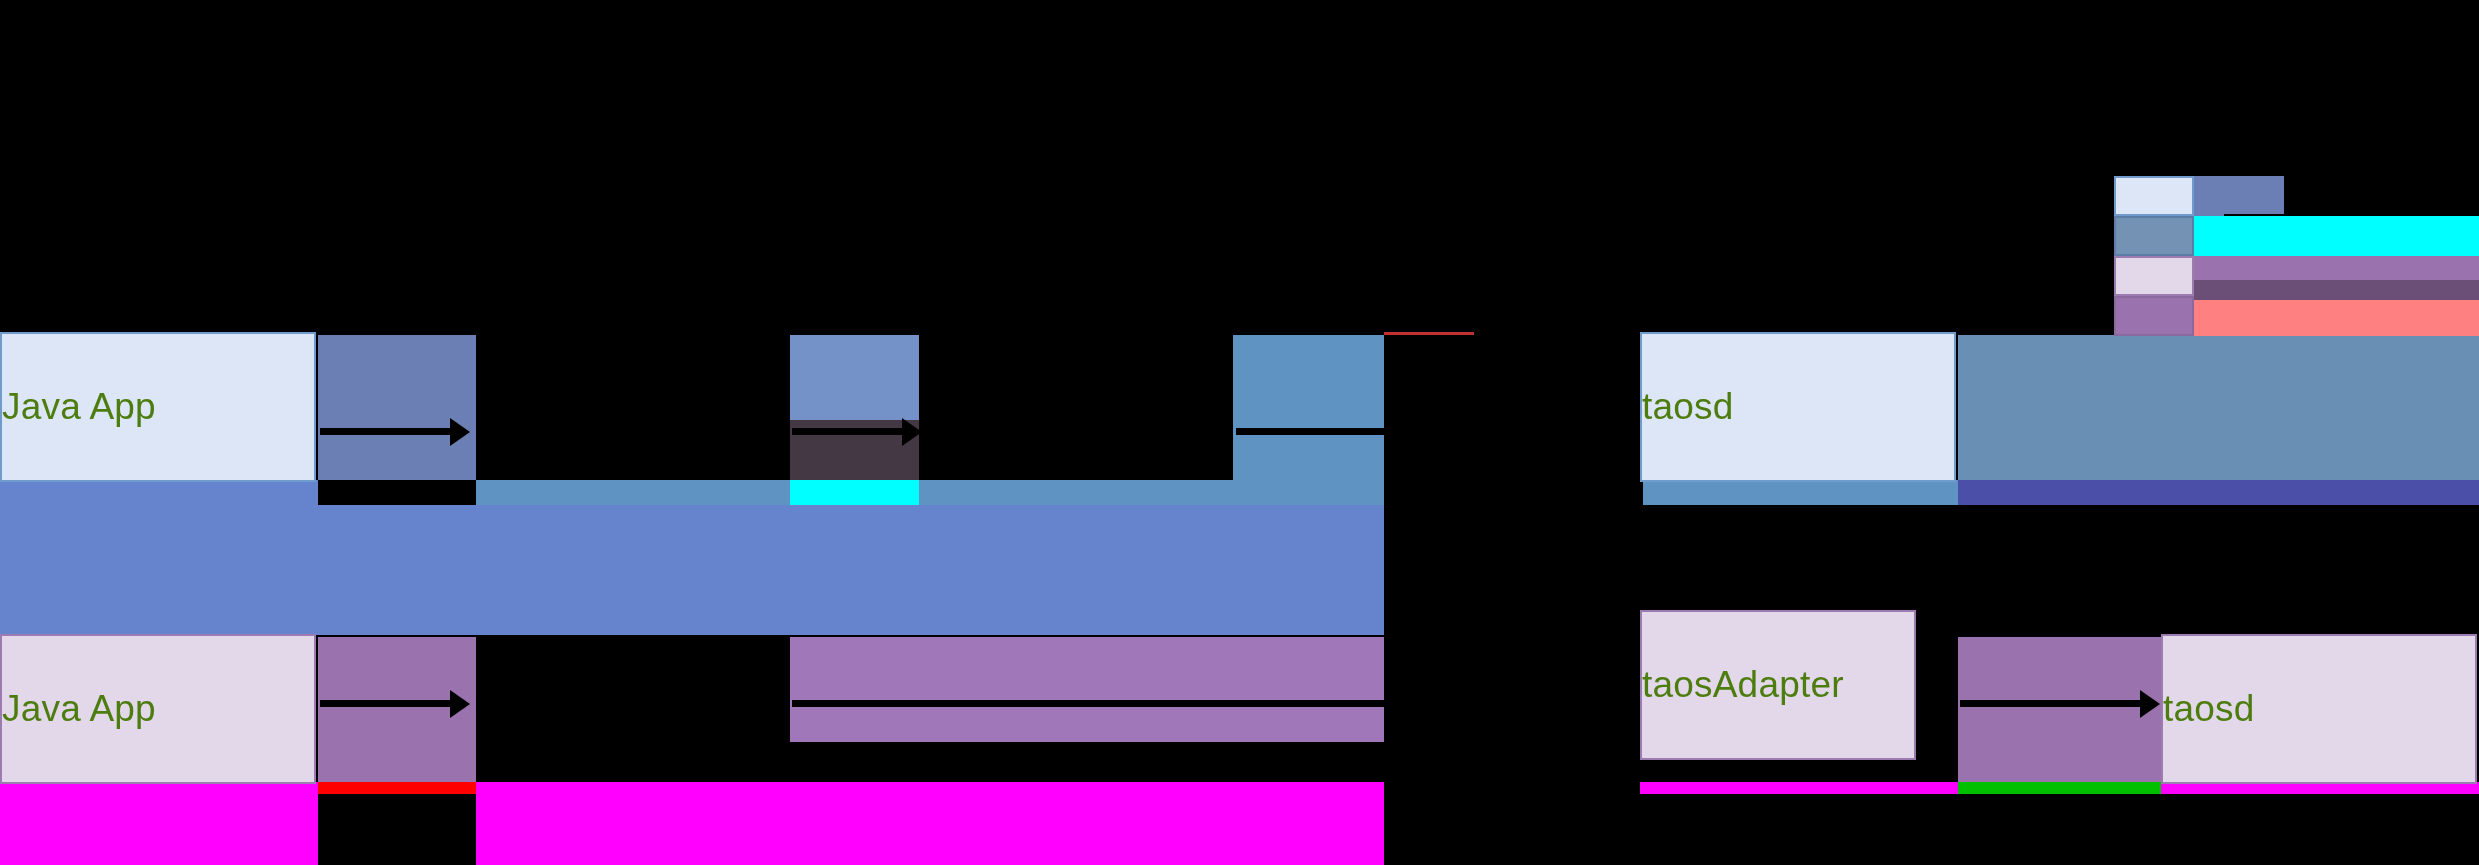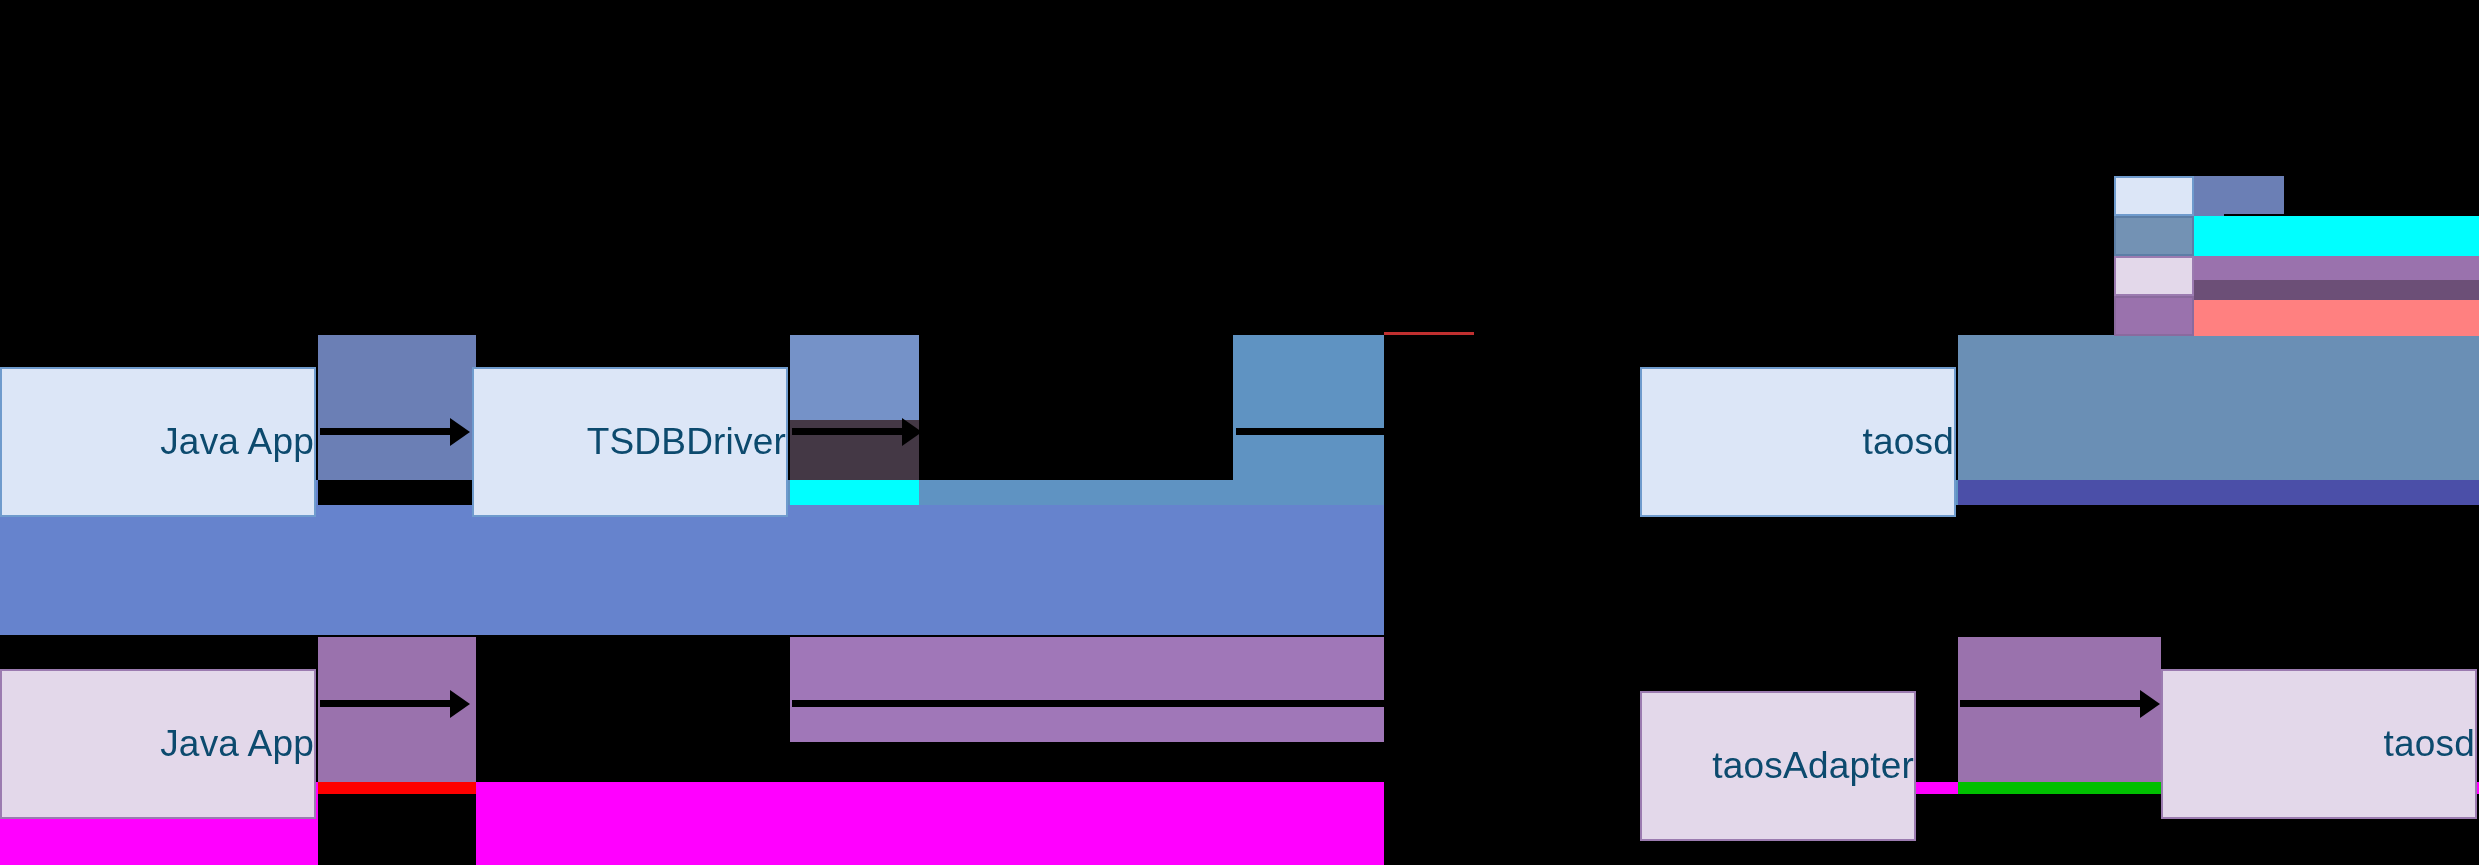--- a/index.html
+++ b/index.html
@@ -5,22 +5,22 @@
   html,body{margin:0;padding:0;background:#000;}
   body{width:2479px;height:865px;position:relative;overflow:hidden;
        font-family:"Liberation Sans","DejaVu Sans",sans-serif;}
 
   .canvas{position:absolute;inset:0;background:#000000;}
 
   
   .abs{position:absolute;box-sizing:border-box;}
 
   
-  .node{display:flex;align-items:center;justify-content:flex-end;
-        font-size:37px;color:#0c4a6e;white-space:nowrap;letter-spacing:.2px;margin-top:35px;}
+  .node{display:flex;align-items:center;justify-content:flex-start;
+        font-size:37px;color:#4d7c0f;white-space:nowrap;letter-spacing:.2px;}
   .node-blue{background:#dce6f7;border:2px solid #6f9bcd;}
   .node-purple{background:#e3d8ea;border:2px solid #9b7bb0;}
 
   
   .band{}
 
   
   .arrow-line{background:#000000;height:7px;}
   .arrow-head{width:0;height:0;border-top:14px solid transparent;
               border-bottom:14px solid transparent;border-left:20px solid #000000;}
@@ -58,23 +58,20 @@
   <div class="abs arrow-line" style="left:792px;top:428px;width:110px;"></div>
   <div class="abs arrow-head" style="left:902px;top:418px;"></div>
 
   <div class="abs arrow-line" style="left:1236px;top:428px;width:680px;"></div>
   <div class="abs arrow-head" style="left:1916px;top:418px;"></div>
 
   <div class="abs node node-blue" style="left:0px;top:332px;width:316px;height:150px;">
     <span>Java App</span>
   </div>
 
-  <div class="abs node node-blue" style="left:472px;top:332px;width:316px;height:150px;">
-    <span>TSDBDriver</span>
-  </div>
 
 
   <div class="abs node node-blue" style="left:1640px;top:332px;width:316px;height:150px;">
     <span>taosd</span>
   </div>
 
   <div class="abs band" style="left:318px;top:637px;width:158px;height:145px;background:#9a72ad;"></div>
   <div class="abs band" style="left:790px;top:637px;width:594px;height:105px;background:#a077b8;"></div>
   <div class="abs band" style="left:1958px;top:637px;width:203px;height:145px;background:#9a72ad;"></div>
 
@@ -92,21 +89,21 @@
   <div class="abs arrow-head" style="left:1632px;top:690px;"></div>
 
   <div class="abs arrow-line" style="left:1960px;top:700px;width:180px;"></div>
   <div class="abs arrow-head" style="left:2140px;top:690px;"></div>
 
   <div class="abs node node-purple" style="left:0px;top:634px;width:316px;height:150px;">
     <span>Java App</span>
   </div>
 
 
-  <div class="abs node node-purple" style="left:1640px;top:656px;width:276px;height:150px;">
+  <div class="abs node node-purple" style="left:1640px;top:610px;width:276px;height:150px;">
     <span>taosAdapter</span>
   </div>
 
   <div class="abs node node-purple" style="left:2161px;top:634px;width:316px;height:150px;">
     <span>taosd</span>
   </div>
 
   <div class="abs" style="left:2114px;top:176px;width:365px;height:160px;">
 
     <div class="abs legend-swatch" style="left:0px;top:0px;width:80px;height:40px;background:#dce6f7;border:2px solid #6f9bcd;"></div>

